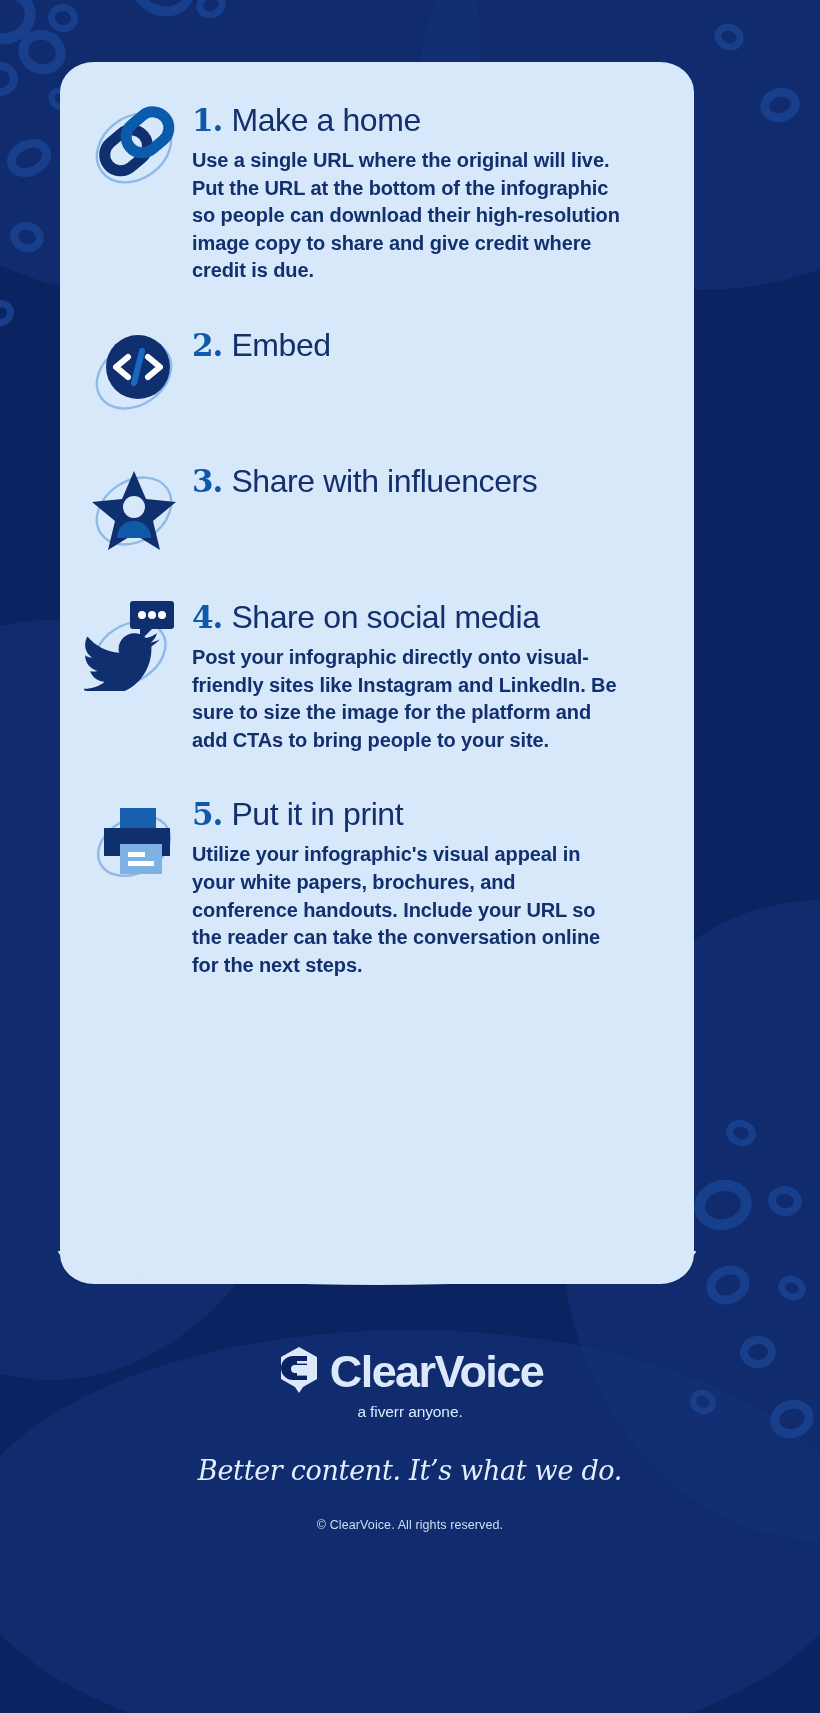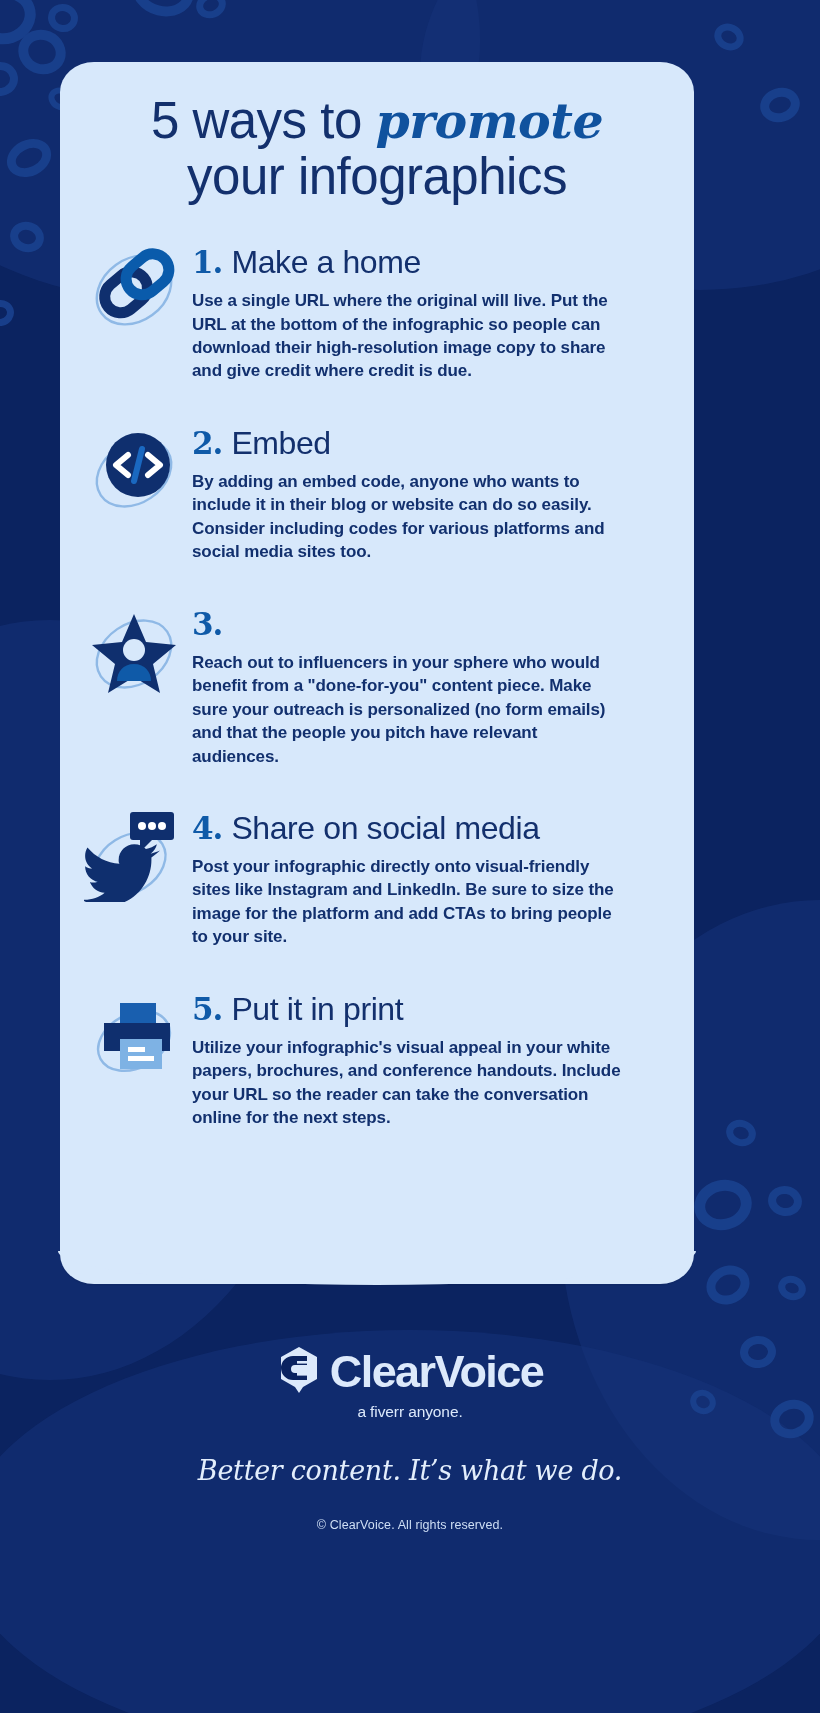--- a/index.html
+++ b/index.html
@@ -127,21 +127,21 @@
   }
   .item-title {
     font-size: 32px;
     font-weight: 400;
     color: #13306d;
     letter-spacing: -0.4px;
     line-height: 1;
     text-align: center;
   }
   .item-text {
-    font-size: 17px;
+    font-size: 20px;
     font-weight: 700;
     color: #12306e;
     line-height: 1.38;
     letter-spacing: -0.1px;
     max-width: 432px;
   }
 
   
   .footer {
     position: absolute;
@@ -217,26 +217,20 @@
   <div class="ring" style="left:768px;  top:1186px; width:34px;  height:30px;  border-width:8px;  transform:rotate(10deg);"></div>
   <div class="ring" style="left:706px;  top:1266px; width:44px;  height:38px;  border-width:9px;  transform:rotate(-24deg);"></div>
   <div class="ring" style="left:778px;  top:1276px; width:28px;  height:24px;  border-width:7px;  transform:rotate(20deg);"></div>
   <div class="ring" style="left:740px;  top:1336px; width:36px;  height:32px;  border-width:8px;  transform:rotate(-6deg);"></div>
   <div class="ring" style="left:690px;  top:1390px; width:26px;  height:24px;  border-width:6px;  transform:rotate(28deg);"></div>
   <div class="ring" style="left:770px;  top:1400px; width:44px;  height:38px;  border-width:9px;  transform:rotate(-18deg);"></div>
 </div>
 
 <div class="card">
 
-  <div class="title">
-    <div>
-      <span class="title-l1">5 ways to </span><span class="title-em">promote</span>
-    </div>
-    <span class="title-l2">your infographics</span>
-  </div>
 
   <div class="items">
 
     <div class="item">
       <div class="item-icon">
         <svg width="104" height="96" viewBox="0 0 104 96" aria-hidden="true">
           <ellipse cx="50" cy="50" rx="40" ry="31" fill="none" stroke="#8fb9e6" stroke-width="2.4" transform="rotate(-36 50 50)"></ellipse>
           <g transform="rotate(-40 52 44)">
             <rect x="16" y="28" width="46" height="32" rx="16" fill="none" stroke="#0f2f6e" stroke-width="11"></rect>
             <rect x="44" y="28" width="46" height="32" rx="16" fill="none" stroke="#0a5bab" stroke-width="11"></rect>
@@ -260,38 +254,37 @@
           <path d="M44 34 L32 44 L44 54" fill="none" stroke="#ffffff" stroke-width="6" stroke-linecap="round" stroke-linejoin="round"></path>
           <path d="M64 34 L76 44 L64 54" fill="none" stroke="#ffffff" stroke-width="6" stroke-linecap="round" stroke-linejoin="round"></path>
           <path d="M58 28 L50 60" stroke="#1a68c0" stroke-width="6" stroke-linecap="round"></path>
         </svg>
       </div>
       <div class="item-body">
         <div class="item-head">
           <span class="item-num">2.</span>
           <span class="item-title">Embed</span>
         </div>
-        <p class="item-text">By adding an embed code, anyone who wants to include it in their blog or website can do so easily. Consider including codes for various platforms and social media sites too.</p>
       </div>
     </div>
 
     <div class="item">
       <div class="item-icon">
         <svg width="104" height="96" viewBox="0 0 104 96" aria-hidden="true">
           <ellipse cx="50" cy="52" rx="40" ry="30" fill="none" stroke="#8fb9e6" stroke-width="2.4" transform="rotate(-34 50 52)"></ellipse>
           <path d="M50 12 L62 40 L92 43 L69 62 L76 91 L50 75 L24 91 L31 62 L8 43 L38 40 Z" fill="#0f2f6e"></path>
           <circle cx="50" cy="48" r="11" fill="#d7e8fb"></circle>
           <path d="M50 62 c-11 0 -17 8 -17 17 l34 0 c0 -9 -6 -17 -17 -17 z" fill="#0f5aa8"></path>
         </svg>
       </div>
       <div class="item-body">
         <div class="item-head">
           <span class="item-num">3.</span>
-        </div>
-        <p class="item-text">Reach out to influencers in your sphere who would benefit from a "done-for-you" content piece. Make sure your outreach is personalized (no form emails) and that the people you pitch have relevant audiences.</p>
+          <span class="item-title">Share with influencers</span>
+        </div>
       </div>
     </div>
 
     <div class="item">
       <div class="item-icon">
         <svg width="104" height="96" viewBox="0 0 104 96" aria-hidden="true">
           <ellipse cx="46" cy="58" rx="38" ry="28" fill="none" stroke="#8fb9e6" stroke-width="2.4" transform="rotate(-32 46 58)"></ellipse>
           <g>
             <rect x="46" y="6" width="44" height="28" rx="3" fill="#0f2f6e"></rect>
             <path d="M56 34 L56 46 L68 34 Z" fill="#0f2f6e"></path>

